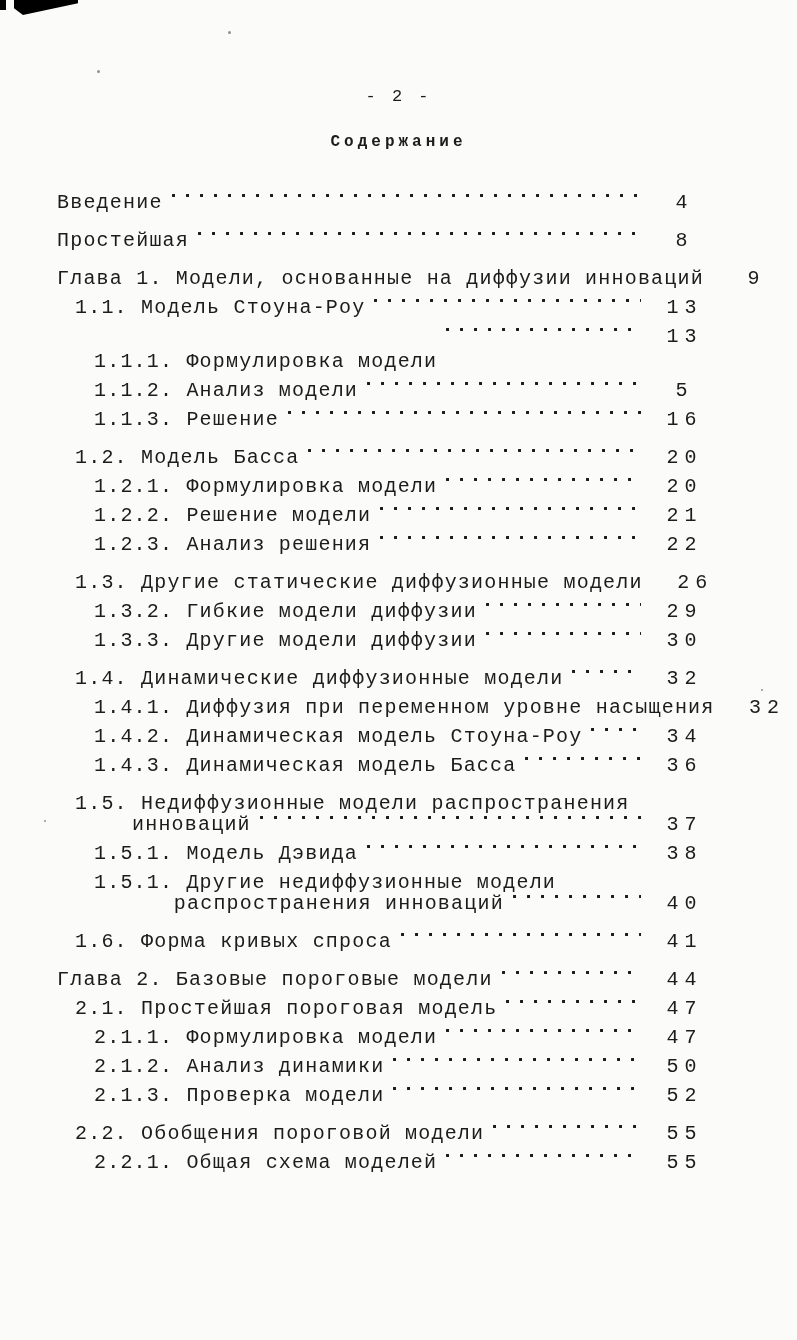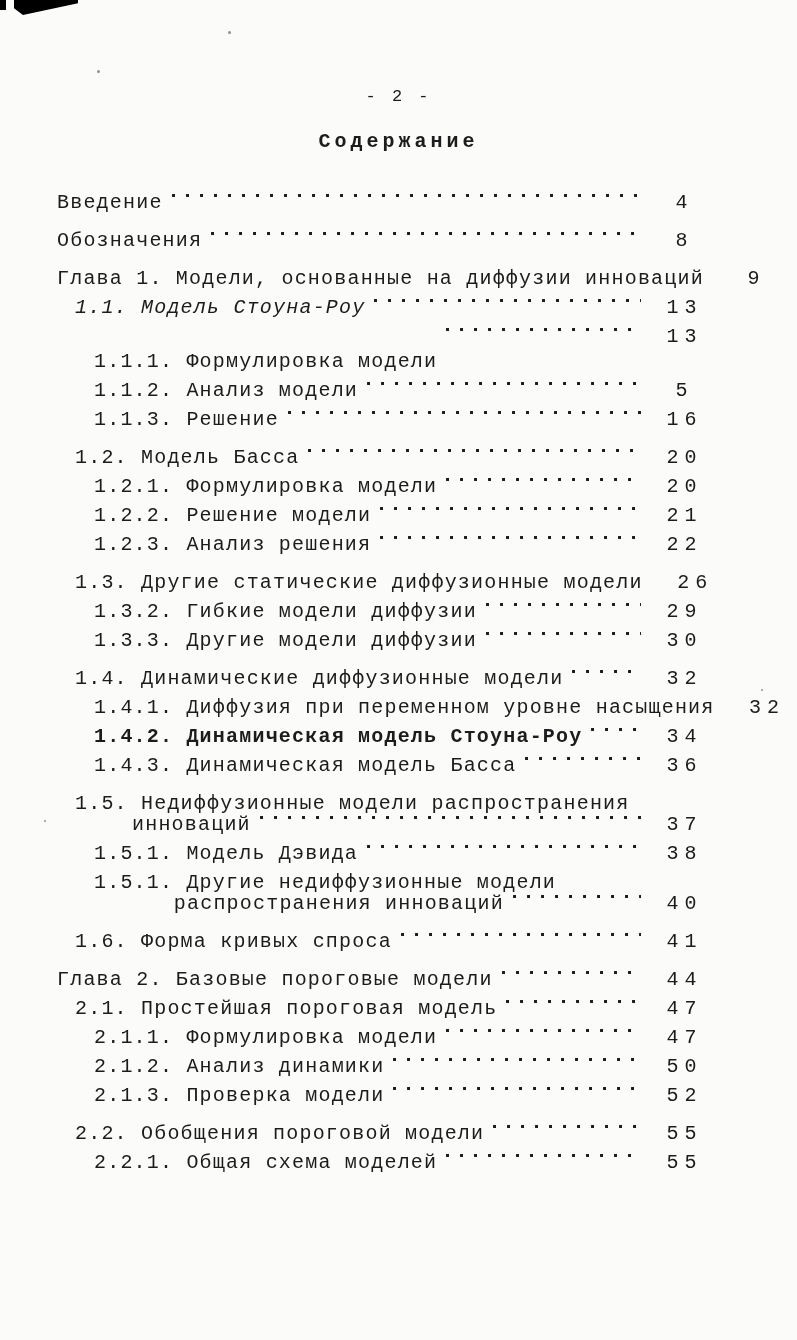--- a/index.html
+++ b/index.html
@@ -24,21 +24,21 @@
     padding-top: 88px;
   }
   .page-header {
     text-align: center;
     font-size: 17px;
     letter-spacing: 3px;
     line-height: 17px;
   }
   .doc-title {
     text-align: center;
-    font-size: 20px;
+    font-size: 16px;
     font-weight: bold;
     letter-spacing: 4px;
     margin-top: 27px;
     line-height: 20px;
   }
   .toc {
     margin: 42px 86px 0 57px;
   }
   .toc-row {
     display: flex;
@@ -112,31 +112,31 @@
 
   <div class="doc-title">Содержание</div>
 
   <div class="toc" id="toc">
       <div class="toc-row">
         <span class="label" style="margin-left: 0px;">Введение</span>
         <span class="leader"></span>
         <span class="pagenum">4</span>
       </div>
       <div class="toc-row gap">
-        <span class="label" style="margin-left: 0px;">Обозначения</span>
+        <span class="label" style="margin-left: 0px;">Простейшая</span>
         <span class="leader"></span>
         <span class="pagenum">8</span>
       </div>
       <div class="toc-row gap">
         <span class="label" style="margin-left: 0px;">Глава 1. Модели, основанные на диффузии инноваций</span>
         <span class="leader"></span>
         <span class="pagenum">9</span>
       </div>
       <div class="toc-row">
-        <span class="label" style="margin-left: 18px; font-style: italic;">1.1. Модель Стоуна-Роу</span>
+        <span class="label" style="margin-left: 18px;">1.1. Модель Стоуна-Роу</span>
         <span class="leader"></span>
         <span class="pagenum">13</span>
       </div>
       <div class="toc-row">
         <span class="label" style="margin-left: 37px; margin-top: 25px;">1.1.1. Формулировка модели</span>
         <span class="leader"></span>
         <span class="pagenum">13</span>
       </div>
       <div class="toc-row">
         <span class="label" style="margin-left: 37px;">1.1.2. Анализ модели</span>
@@ -187,21 +187,21 @@
         <span class="label" style="margin-left: 18px;">1.4. Динамические диффузионные модели</span>
         <span class="leader"></span>
         <span class="pagenum">32</span>
       </div>
       <div class="toc-row">
         <span class="label" style="margin-left: 37px;">1.4.1. Диффузия при переменном уровне насыщения</span>
         <span class="leader"></span>
         <span class="pagenum">32</span>
       </div>
       <div class="toc-row">
-        <span class="label" style="margin-left: 37px; font-weight: bold;">1.4.2. Динамическая модель Стоуна-Роу</span>
+        <span class="label" style="margin-left: 37px;">1.4.2. Динамическая модель Стоуна-Роу</span>
         <span class="leader"></span>
         <span class="pagenum">34</span>
       </div>
       <div class="toc-row">
         <span class="label" style="margin-left: 37px;">1.4.3. Динамическая модель Басса</span>
         <span class="leader"></span>
         <span class="pagenum">36</span>
       </div>
       <div class="toc-row gap">
         <span class="label" style="margin-left: 18px;">1.5. Недиффузионные модели распространения</span>

